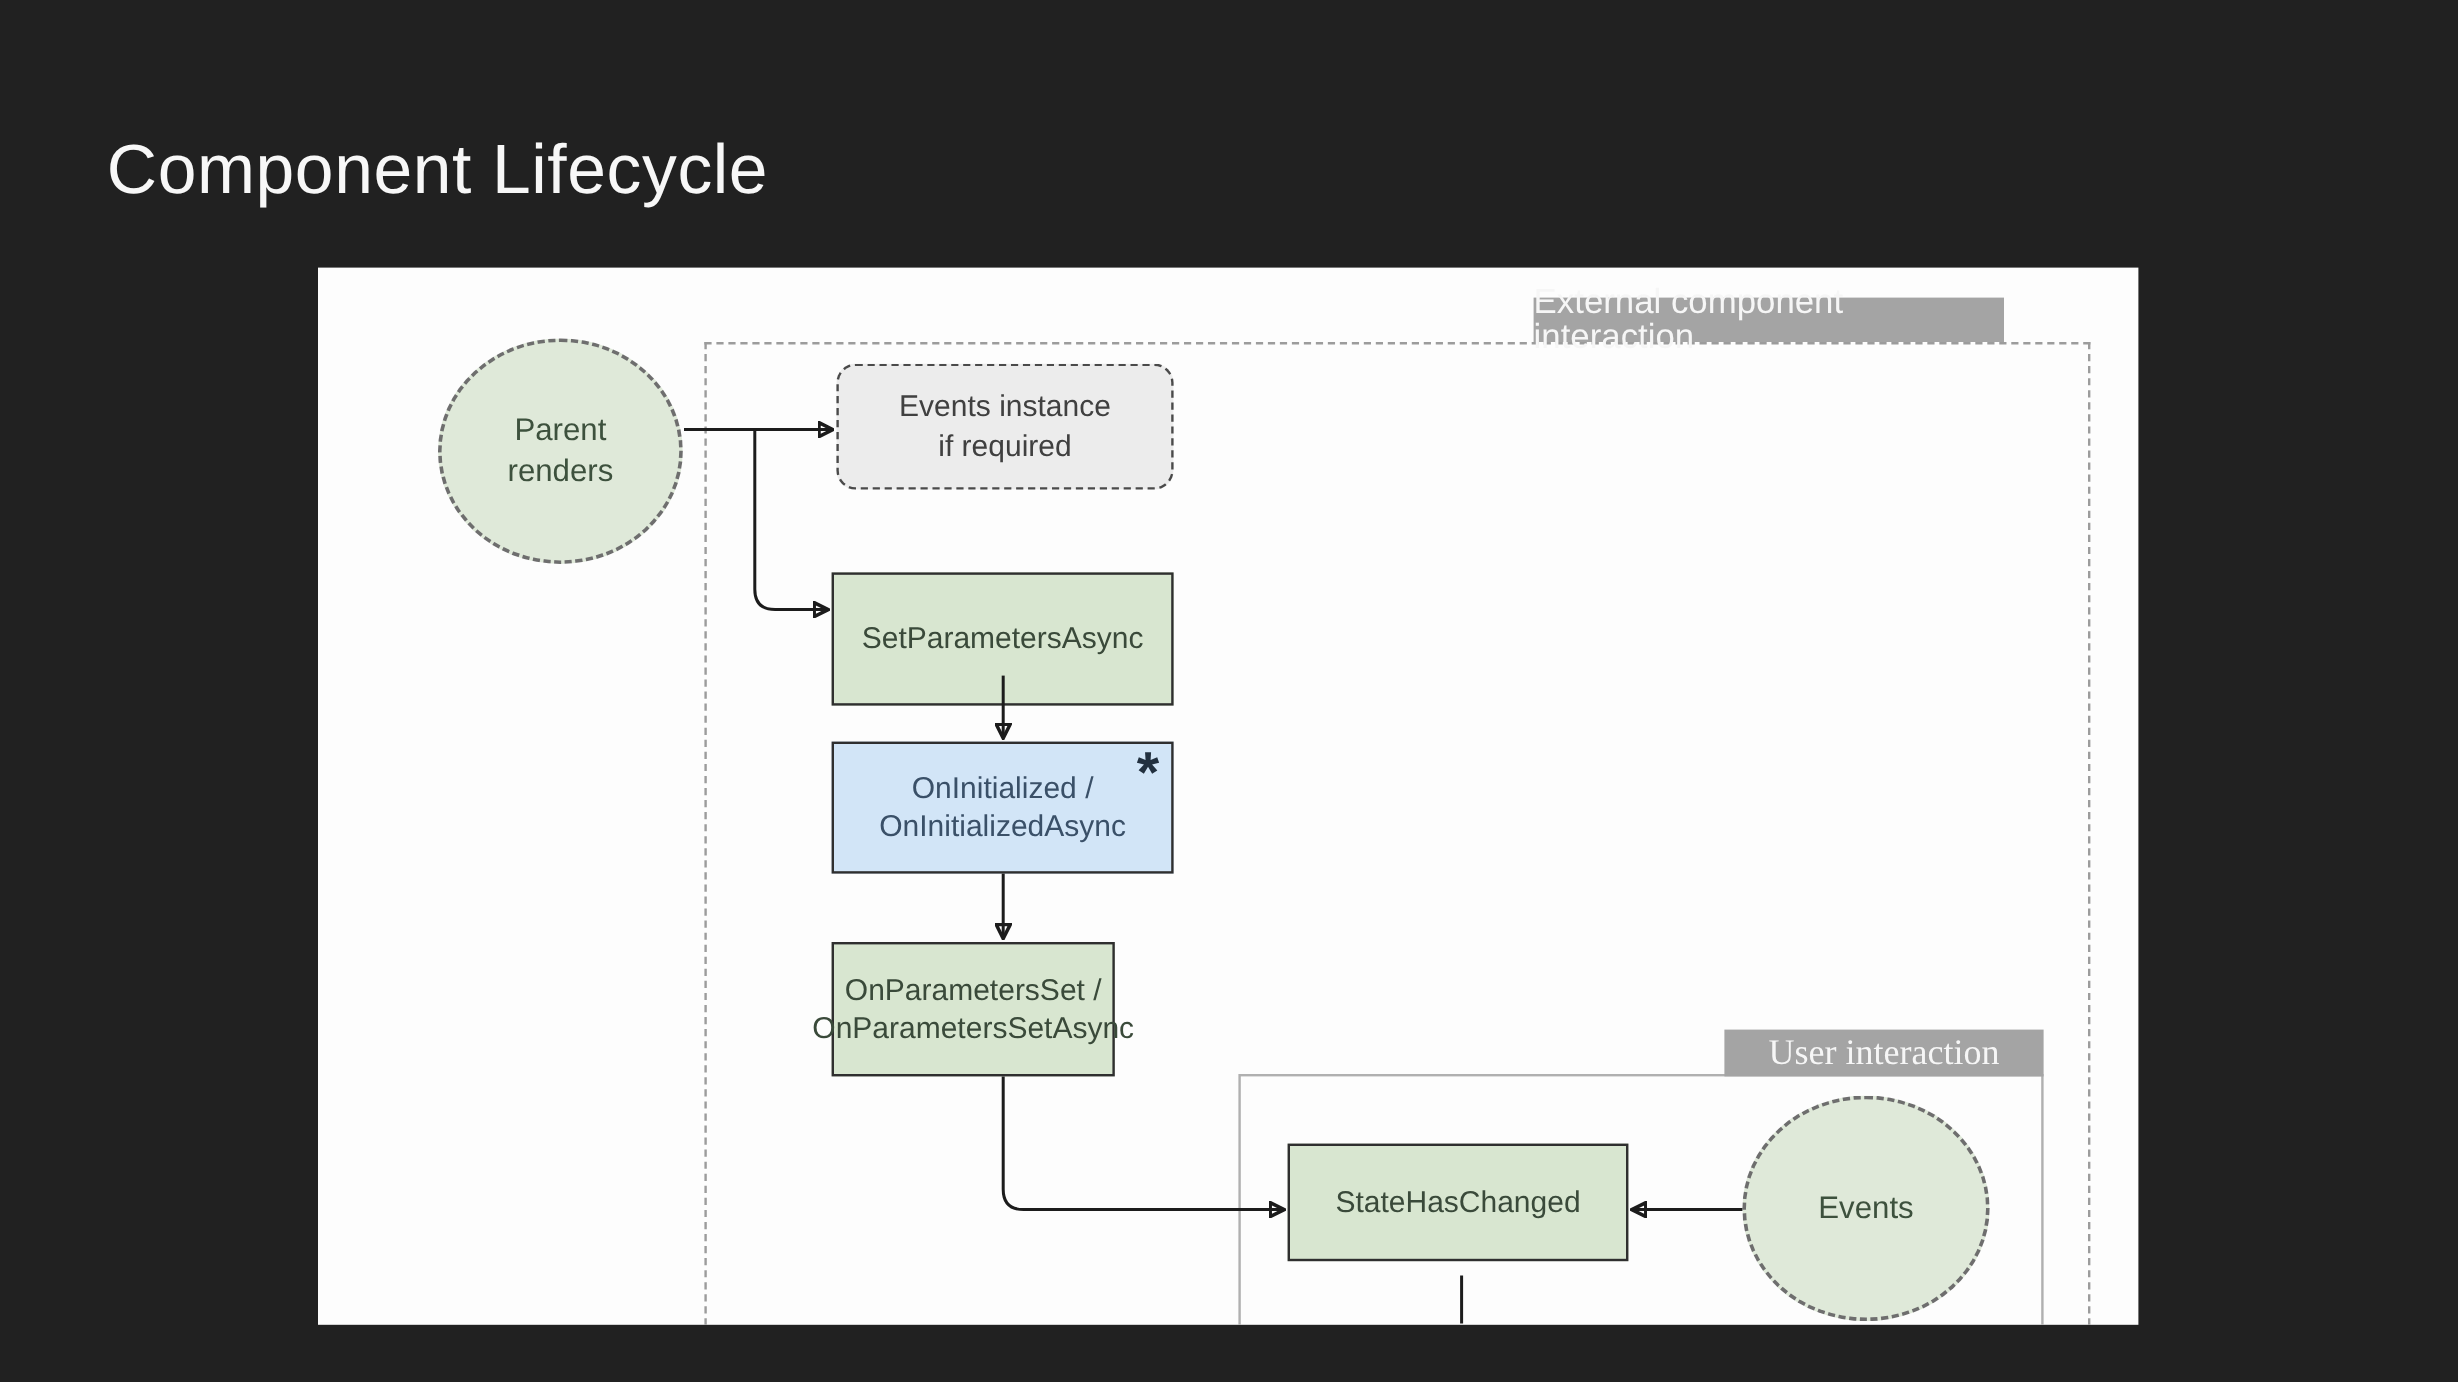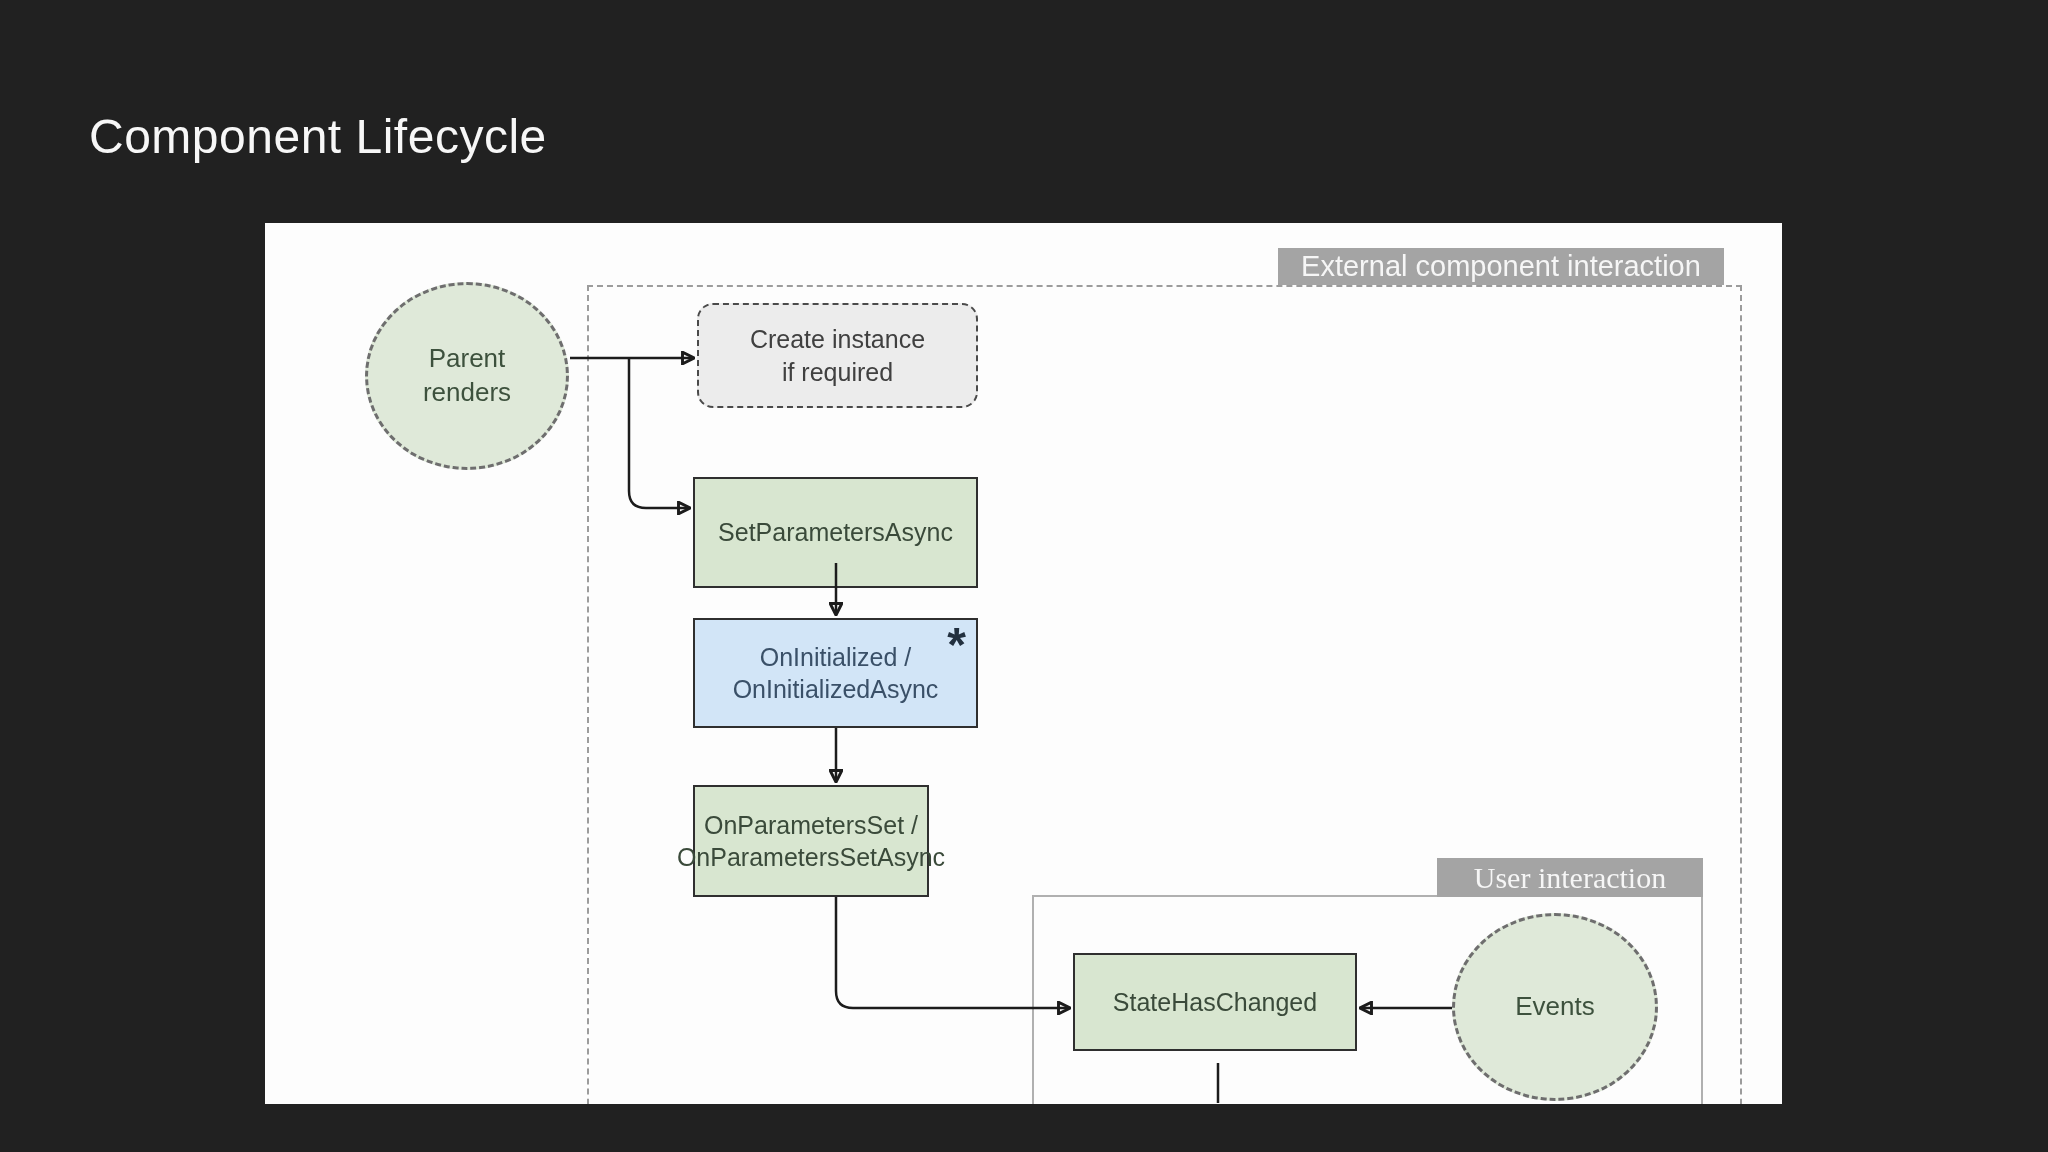--- a/index.html
+++ b/index.html
@@ -4,21 +4,21 @@
 <style>
   html,body{margin:0;padding:0;background:#111;}
   #root{
     position:relative;width:2048px;height:1152px;overflow:hidden;
     background:var(--c-page-bg,#212121);
     font-family:"Liberation Sans","DejaVu Sans",sans-serif;
   }
   
   .title{
     position:absolute;left:89px;top:112px;margin:0;
-    font-size:48px;font-weight:400;letter-spacing:0.5px;
+    font-size:58px;font-weight:400;letter-spacing:0.5px;
     color:#f7f7f7;line-height:1.05;
   }
   
   .canvas{
     position:absolute;left:265px;top:223px;width:1517px;height:881px;
     background:var(--c-canvas-bg,#fdfdfd);overflow:hidden;
   }
   
   .group{position:absolute;box-sizing:border-box;}
   .group.external{
@@ -29,21 +29,21 @@
     left:767px;top:672px;width:671px;height:260px;
     border:2px solid #b0b0b0;background:transparent;
   }
   
   .grouplabel{
     position:absolute;box-sizing:border-box;
     background:var(--c-label-bg,#a4a4a4);color:#f6f6f6;
     display:flex;align-items:center;justify-content:center;
     font-size:29px;line-height:1;
   }
-  .grouplabel.external-label{left:1013px;top:25px;width:446px;height:37px;}
+  .grouplabel.external-label{left:1013px;top:25px;width:392px;height:37px;}
   .grouplabel.user-label{left:1172px;top:635px;width:266px;height:39px;font-size:30px;font-family:Liberation Serif, serif;}
   
   .node{
     position:absolute;box-sizing:border-box;
     display:flex;flex-direction:column;align-items:center;justify-content:center;
     text-align:center;font-size:25px;line-height:1.3;color:#3c3c3c;
   }
   .node.green{
     background:var(--c-green-fill,#d8e6d0);
     border:2px solid var(--c-stroke-dark,#2f2f2f);
@@ -96,21 +96,21 @@
 
     <div class="grouplabel external-label">External component interaction</div>
     <div class="grouplabel user-label">User interaction</div>
 
     <div class="node circle parent">
       <span>Parent</span>
       <span>renders</span>
     </div>
 
     <div class="node graybox create">
-      <span>Create instance</span>
+      <span>Events instance</span>
       <span>if required</span>
     </div>
 
     <div class="node green setparams">
       <span>SetParametersAsync</span>
     </div>
 
     <div class="node blue oninit">
       <span class="badge">*</span>
       <span>OnInitialized /</span>

